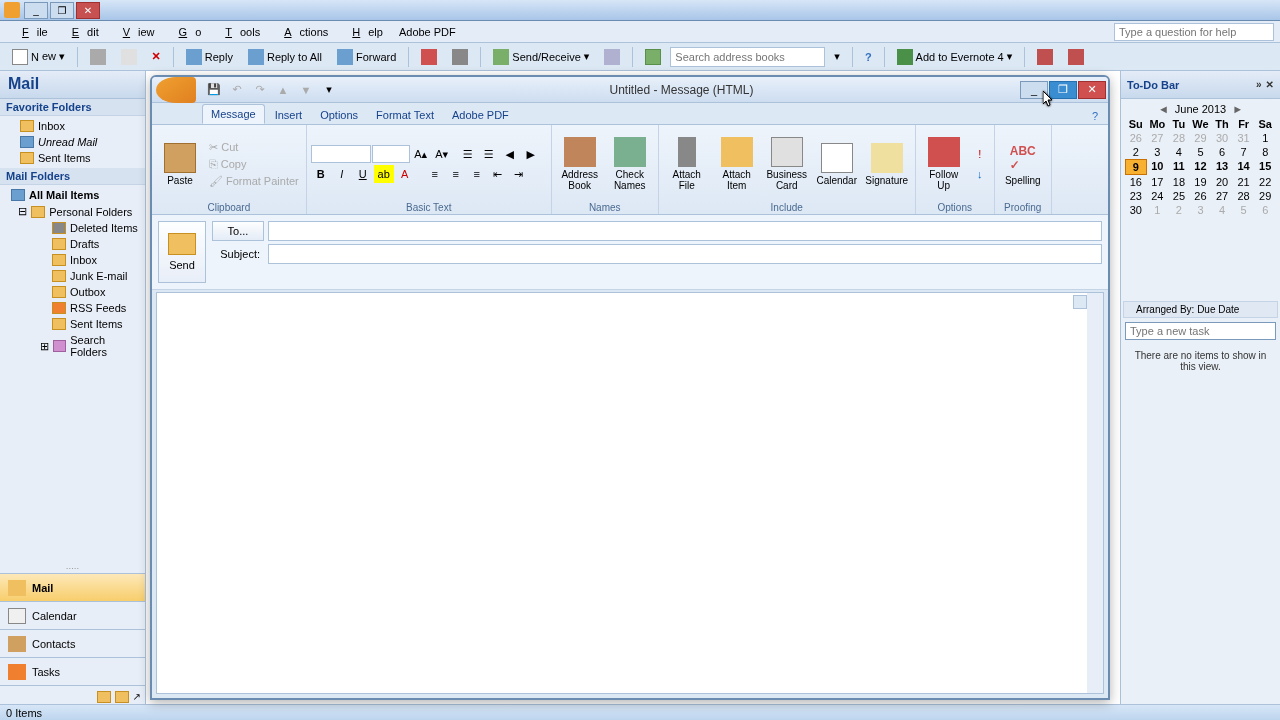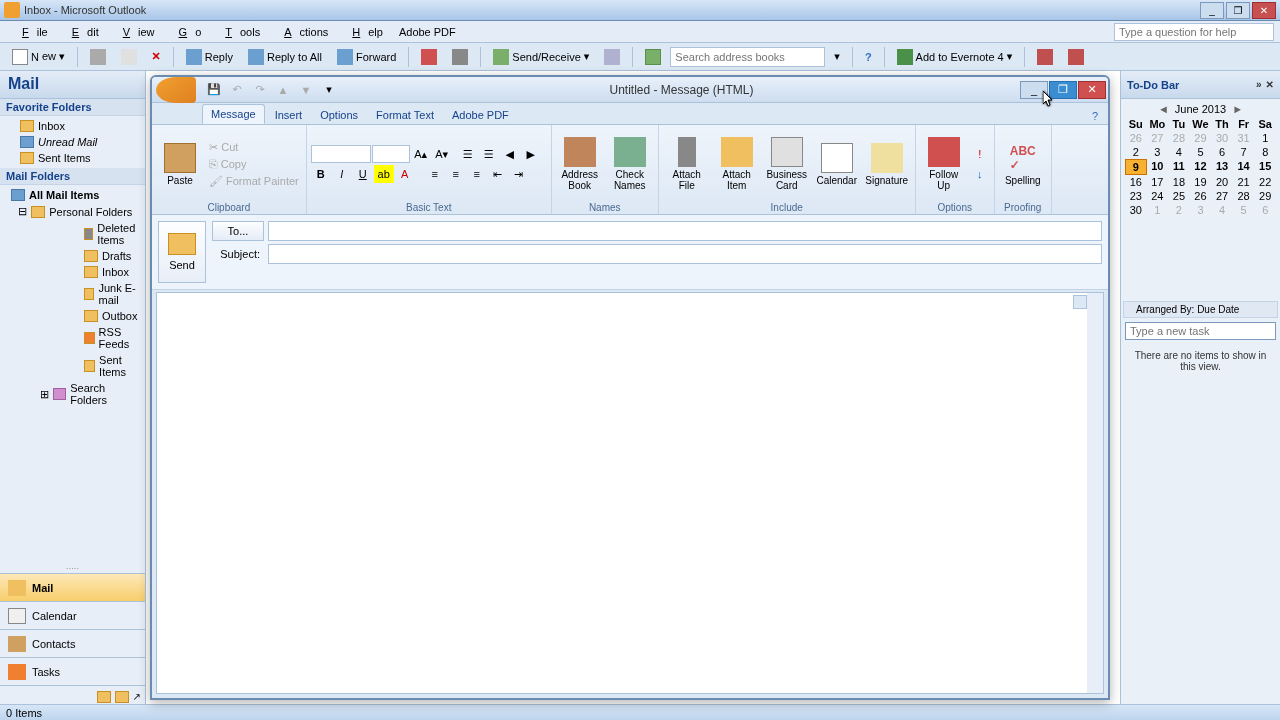--- a/index.html
+++ b/index.html
@@ -30,21 +30,21 @@
 .content { display: flex; height: 636px; }
 .leftpane { width: 146px; background: #e8eef8; border-right: 1px solid #acc2da; display: flex; flex-direction: column; }
 .midpane { flex: 1; background: #fff; position: relative; }
 .rightpane { width: 160px; background: #eaf0f8; border-left: 1px solid #acc2da; }
 
 
 .panehdr { height: 28px; background: linear-gradient(#e4ecf7,#c8d9ed); padding: 4px 8px; font-size: 16px; font-weight: bold; color: #15428b; border-bottom: 1px solid #acc2da; }
 .sectionhdr { background: #d6e2f0; padding: 2px 6px; font-weight: bold; color: #15428b; border-bottom: 1px solid #c4d4e6; }
 .folderlist { padding: 2px 0; }
 .folderitem { padding: 2px 6px 2px 20px; cursor: pointer; display: flex; align-items: center; gap: 4px; }
-.folderitem.sub2 { padding-left: 84px; }
+.folderitem.sub2 { padding-left: 52px; }
 .ficon { width: 14px; height: 12px; background: #f0c060; border: 1px solid #c89020; display: inline-block; }
 .ficon.blue { background: #6a9fd0; border-color: #4877a8; }
 .ficon.mag { background: #d090d0; border-color: #a060a0; }
 .navbtns { margin-top: auto; }
 .navbtn { height: 28px; border-top: 1px solid #acc2da; display: flex; align-items: center; padding: 0 8px; gap: 6px; cursor: pointer; background: #e8eef8; }
 .navbtn.active { background: linear-gradient(#fde8b8,#f8ce6c); font-weight: bold; }
 .navicon { width: 18px; height: 16px; display: inline-block; }
 .bottomicons { height: 22px; border-top: 1px solid #acc2da; display: flex; justify-content: flex-end; align-items: center; gap: 4px; padding: 0 4px; }
 
 
@@ -131,21 +131,20 @@
 .i-abc2 { color: #d05050; font-weight: bold; font-size: 12px; display: flex; align-items: center; justify-content: center; }
 
 .cursor { position: absolute; left: 891px; top: 14px; width: 12px; height: 18px; pointer-events: none; z-index: 100; }
 .cursor svg { filter: drop-shadow(0 0 1px #000); }
 </style>
 </head>
 <body>
 
 <div class="titlebar">
   <span class="icon"></span>
-  <span class="title">Inbox - Microsoft Outlook</span>
   <div class="winbtns">
     <span class="winbtn">_</span>
     <span class="winbtn">❐</span>
     <span class="winbtn close">✕</span>
   </div>
 </div>
 
 <div class="menubar">
   <span><span class="u">F</span>ile</span>
   <span><span class="u">E</span>dit</span>

